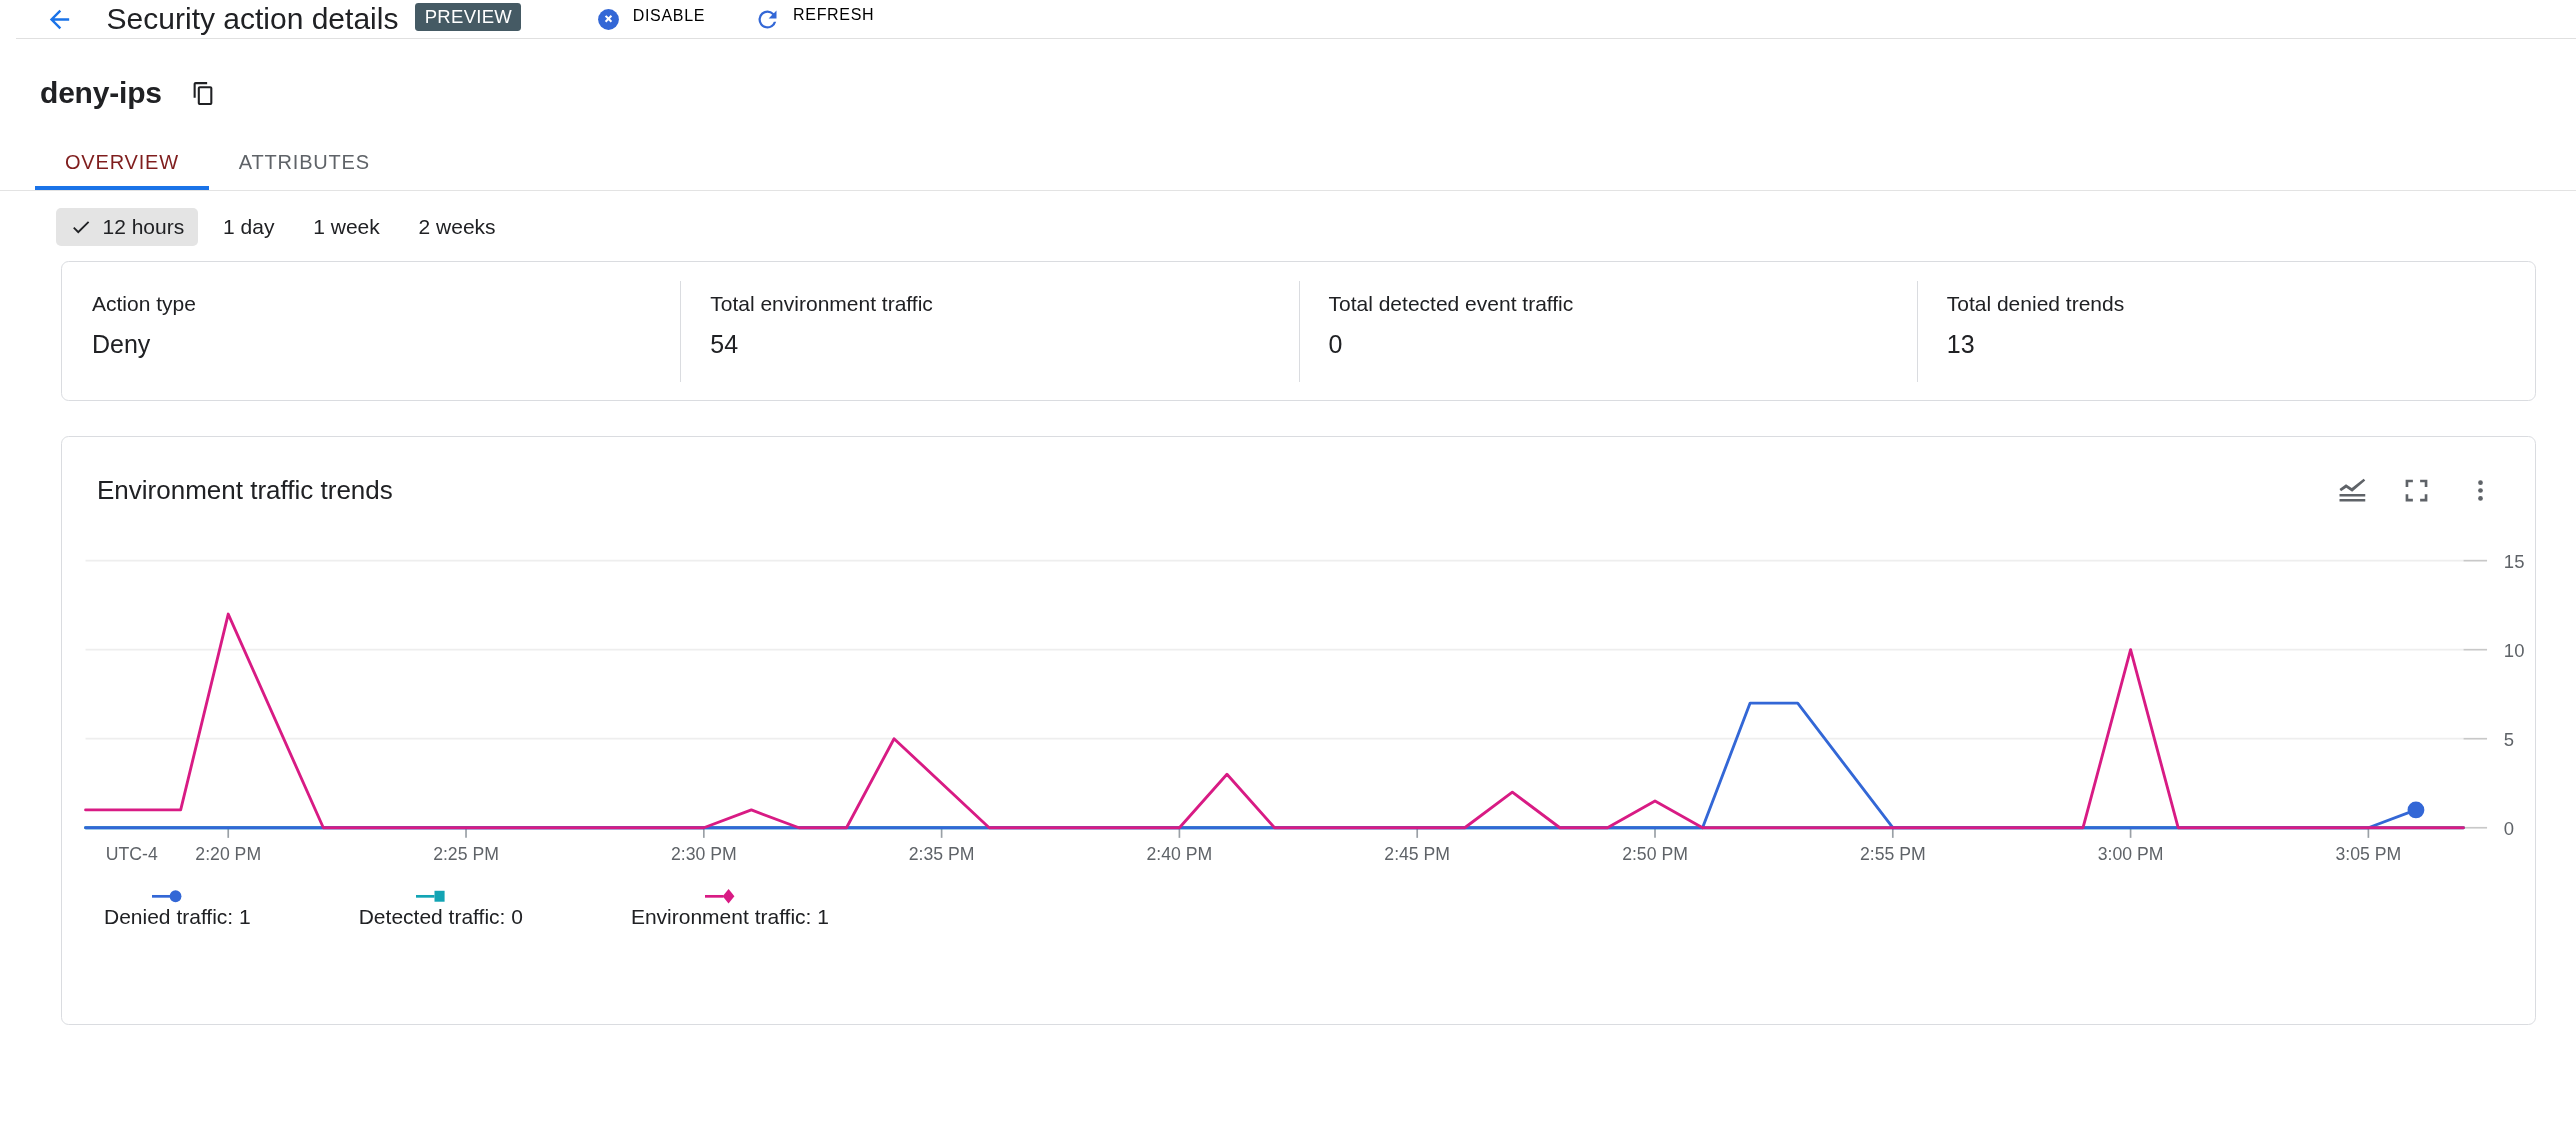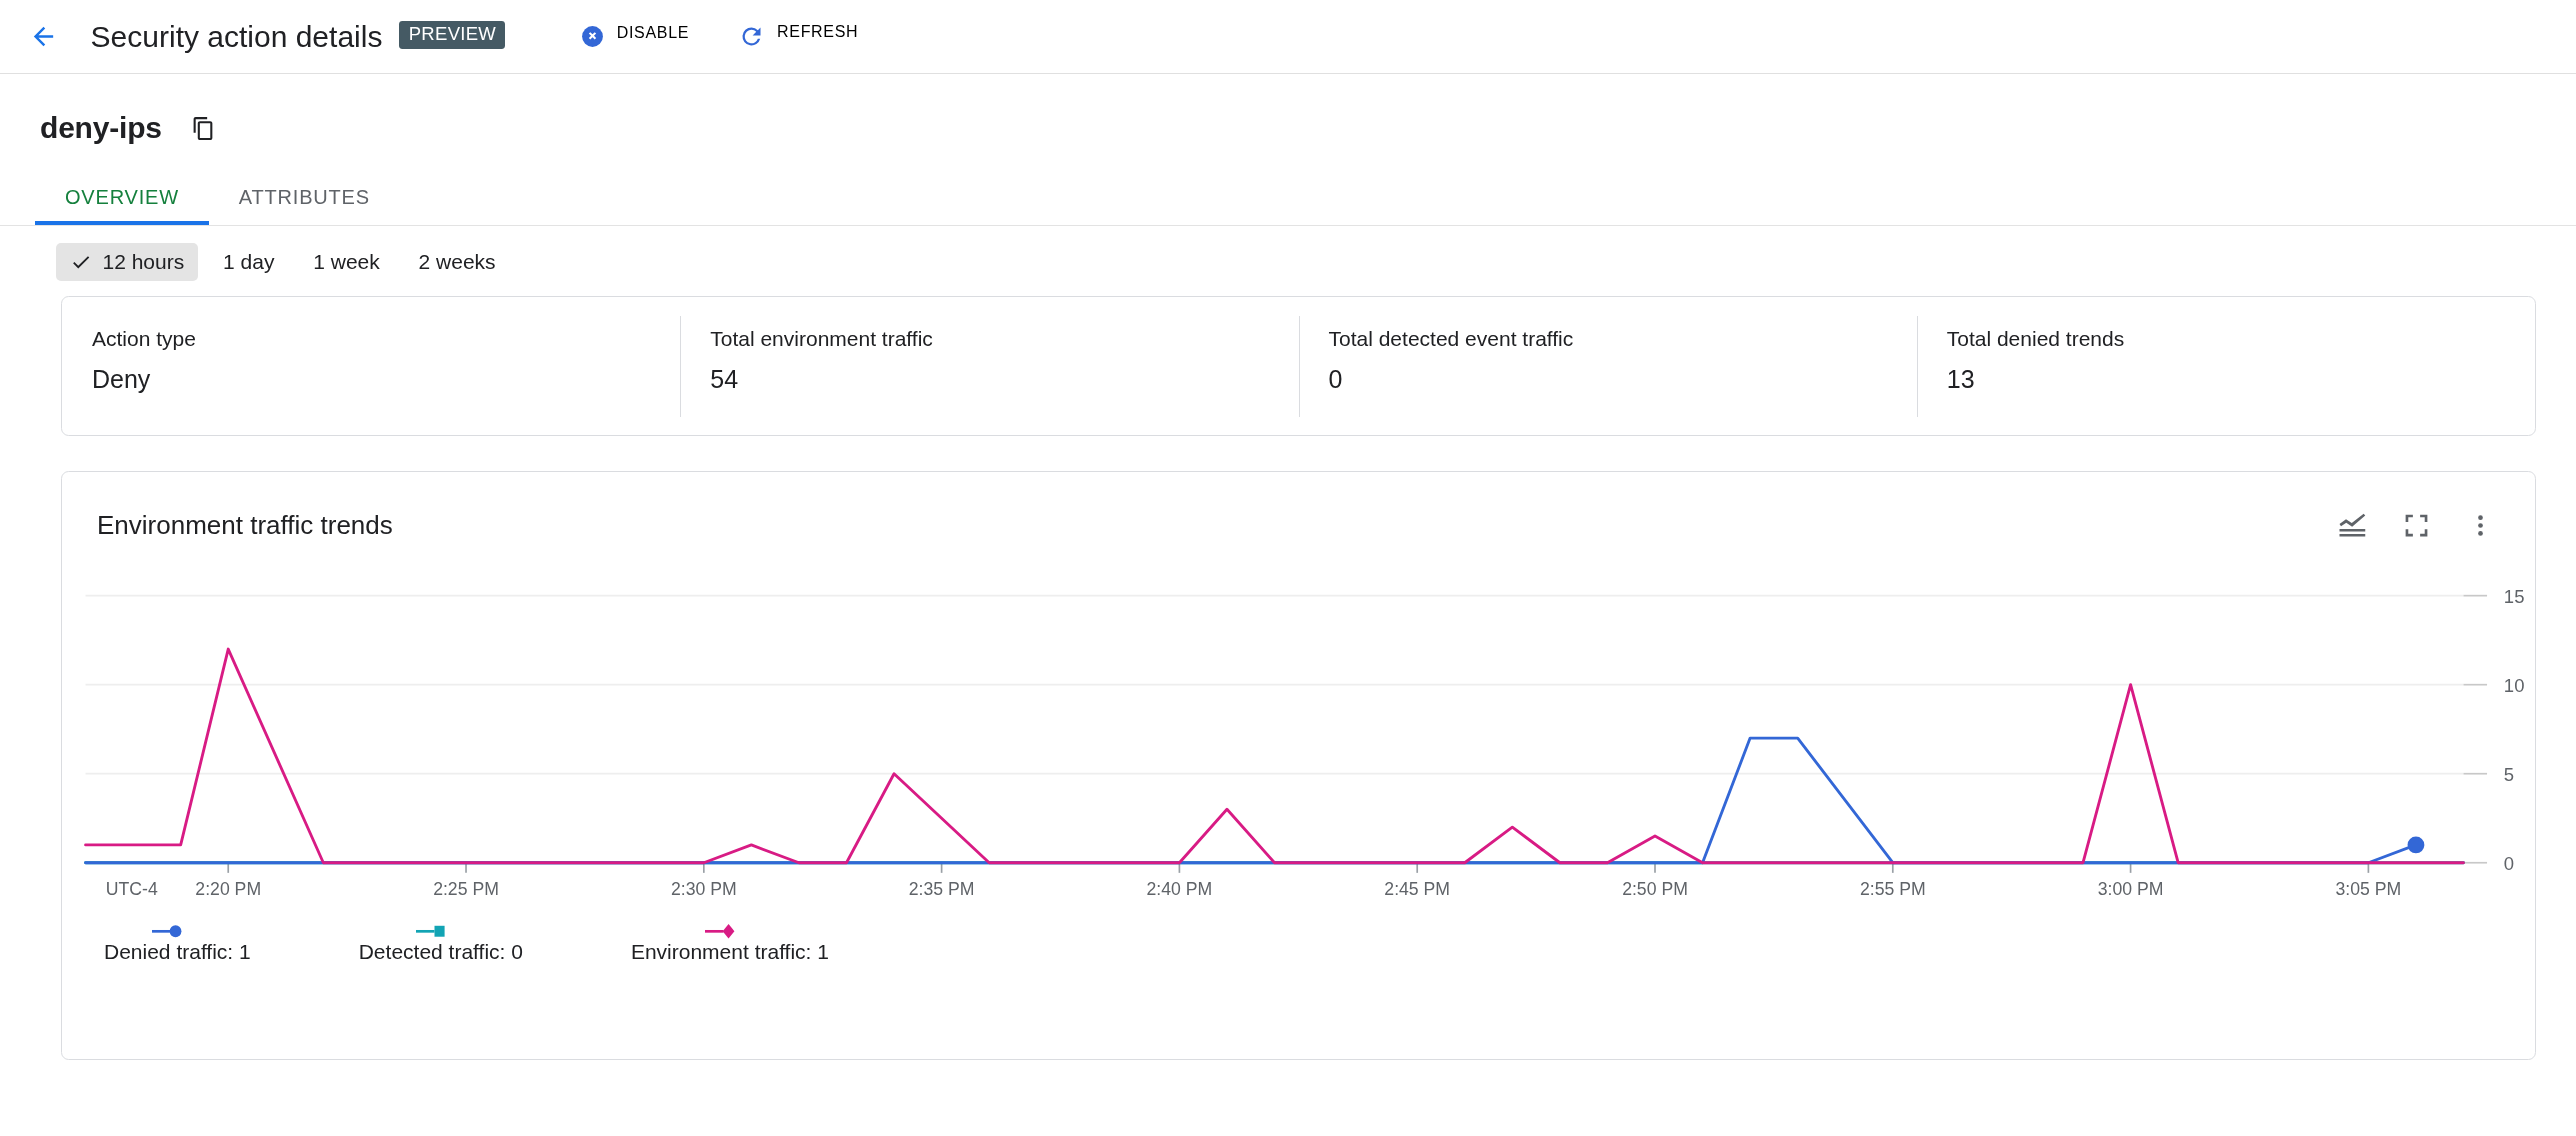--- a/index.html
+++ b/index.html
@@ -7,25 +7,26 @@
     width: 2576px; height: 1136px;
     background: #ffffff;
     font-family: "Liberation Sans", sans-serif;
     color: #202124;
     overflow: hidden;
   }
 
   
   #topbar {
     position: relative;
-    height: 74px;
+    height: 39px;
     display: flex;
     align-items: center;
     border-bottom: 0.8px solid #e0e0e0;
     padding-left: 20px;
+    margin-left: 16px;
   }
   #back-btn {
     width: 47px; height: 47px;
     display: flex; align-items: center; justify-content: center;
     cursor: pointer; flex: 0 0 auto;
   }
   #page-title {
     font-size: 30px;
     font-weight: 400;
     color: #202124;
@@ -91,21 +92,21 @@
   .tab {
     display: flex; align-items: center; justify-content: center;
     padding: 0 30px;
     font-size: 20px;
     font-weight: 500;
     letter-spacing: 0.8px;
     color: #5f6368;
     cursor: pointer;
     position: relative;
   }
-  .tab.active { color: #15803d; }
+  .tab.active { color: #7f1d1d; }
   .tab.active::after {
     content: "";
     position: absolute; left: 0; right: 0; bottom: 0;
     height: 4.2px; background: #1a73e8;
   }
 
   
   #timerange {
     display: flex; align-items: center;
     padding: 32px 0 0 56px;

